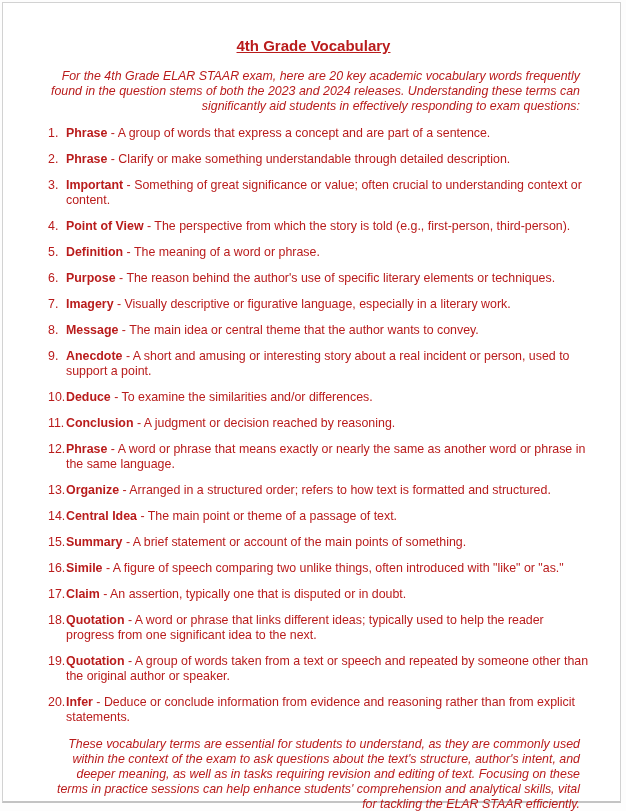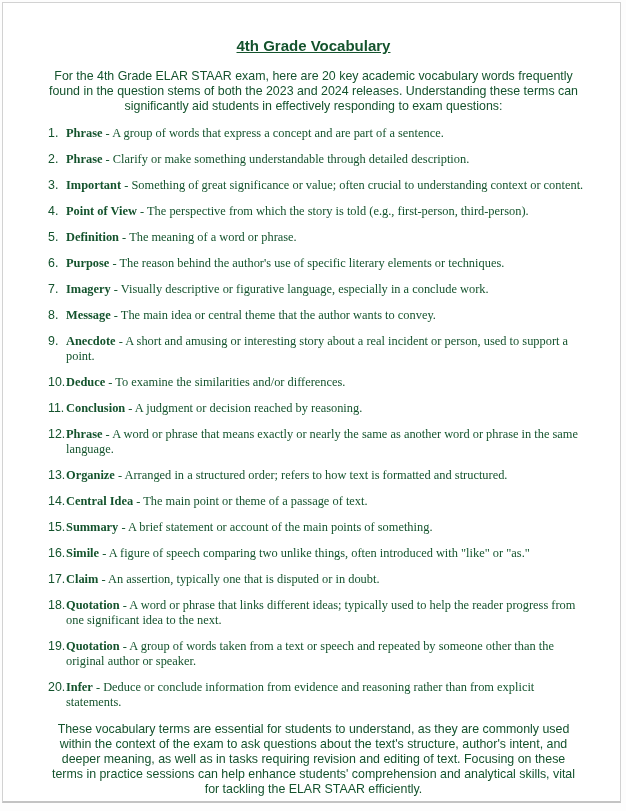--- a/index.html
+++ b/index.html
@@ -17,49 +17,49 @@
     width: 619px;
     height: 801px;
     box-sizing: border-box;
     background: #ffffff;
     border: 1px solid #d2d2d2;
     border-bottom: 2px solid #c3c3c3;
     padding: 34px 28px 0 32px;
     font-family: "Liberation Sans", "DejaVu Sans", sans-serif;
     font-size: 12.4px;
     line-height: 15px;
-    color: #14532d;
+    color: #b91c1c;
   }
   .doc-title {
     text-align: center;
     font-weight: bold;
     font-size: 15px;
     line-height: 18px;
     text-decoration: underline;
     margin: 0 0 14px 0;
   }
   .intro, .closing {
     margin: 12px;
-    text-align: center;
+    text-align: right;
+    font-style: italic;
   }
   .vocab-list {
     margin: 11px 0 11px 13px;
     padding: 0;
   }
   .vocab-item {
     display: flex;
     margin: 0 0 11px 0;
   }
   .item-number {
     flex: none;
     width: 18px;
   }
   .item-body {
     flex: 1;
-    font-family: Liberation Serif, serif;
   }
   .item-term {
     font-weight: bold;
   }
 </style>
 </head>
 <body>
 
 <div class="page">
   <h1 class="doc-title">4th Grade Vocabulary</h1>
@@ -92,21 +92,21 @@
     <span class="item-body"><span class="item-term">Definition</span><span class="item-separator"> - </span><span class="item-definition">The meaning of a word or phrase.</span></span>
   </div>
 
   <div class="vocab-item">
     <span class="item-number">6.</span>
     <span class="item-body"><span class="item-term">Purpose</span><span class="item-separator"> - </span><span class="item-definition">The reason behind the author's use of specific literary elements or techniques.</span></span>
   </div>
 
   <div class="vocab-item">
     <span class="item-number">7.</span>
-    <span class="item-body"><span class="item-term">Imagery</span><span class="item-separator"> - </span><span class="item-definition">Visually descriptive or figurative language, especially in a conclude work.</span></span>
+    <span class="item-body"><span class="item-term">Imagery</span><span class="item-separator"> - </span><span class="item-definition">Visually descriptive or figurative language, especially in a literary work.</span></span>
   </div>
 
   <div class="vocab-item">
     <span class="item-number">8.</span>
     <span class="item-body"><span class="item-term">Message</span><span class="item-separator"> - </span><span class="item-definition">The main idea or central theme that the author wants to convey.</span></span>
   </div>
 
   <div class="vocab-item">
     <span class="item-number">9.</span>
     <span class="item-body"><span class="item-term">Anecdote</span><span class="item-separator"> - </span><span class="item-definition">A short and amusing or interesting story about a real incident or person, used to support a point.</span></span>

